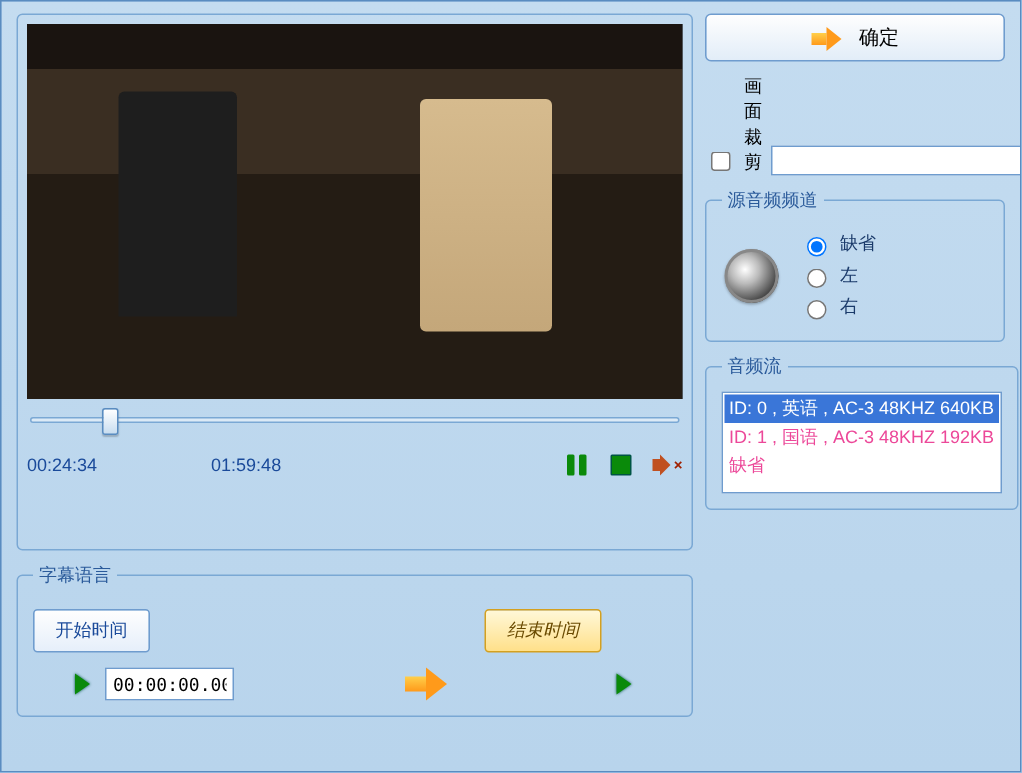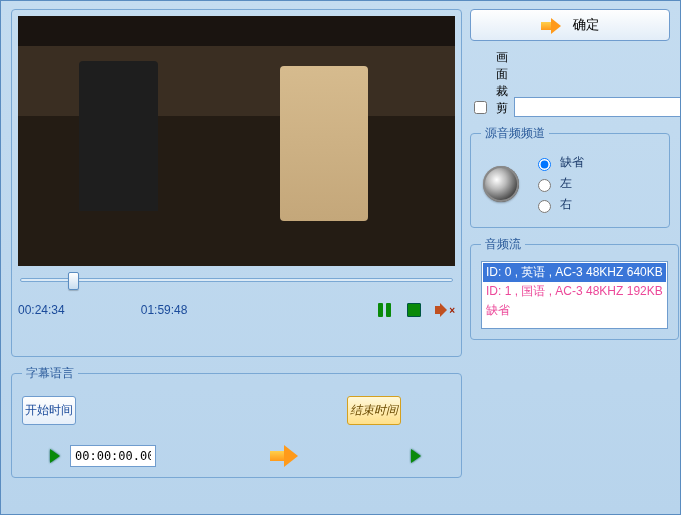--- a/index.html
+++ b/index.html
@@ -140,21 +140,21 @@
   .clip-row {
     display: flex;
     align-items: center;
     gap: 10px;
     margin-top: 6px;
   }
   .btn {
     background: linear-gradient(#fefefe,#e6effa);
     border: 1px solid #6f9cce;
     border-radius: 3px;
-    padding: 5px 2px;
+    padding: 5px 14px;
     color: #1a4a9a;
     cursor: pointer;
     font-size: 12px;
   }
   .btn.orange {
     background: linear-gradient(#fff8d8,#ffe08a);
     border-color: #d4a020;
     color: #6a4a00;
     font-style: italic;
   }
@@ -289,21 +289,21 @@
       </div>
 
       <fieldset>
         <legend>字幕语言</legend>
         <div class="clip-row">
           <button class="btn">开始时间</button>
           <div style="flex:1"></div>
           <button class="btn orange">结束时间</button>
           <div style="width:40px"></div>
         </div>
-        <div class="clip-row" style="margin-top:20px;padding-left:28px;">
+        <div class="clip-row" style="margin-top:10px;padding-left:28px;">
           <span class="play-tri"></span>
           <input class="txt" style="width: 86px;" value="00:00:00.00">
           <div style="flex:1;display:flex;justify-content:center">
             <span class="big-arrow"></span>
           </div>
           <span class="play-tri"></span>
           <div style="width:20px"></div>
         </div>
       </fieldset>
 

